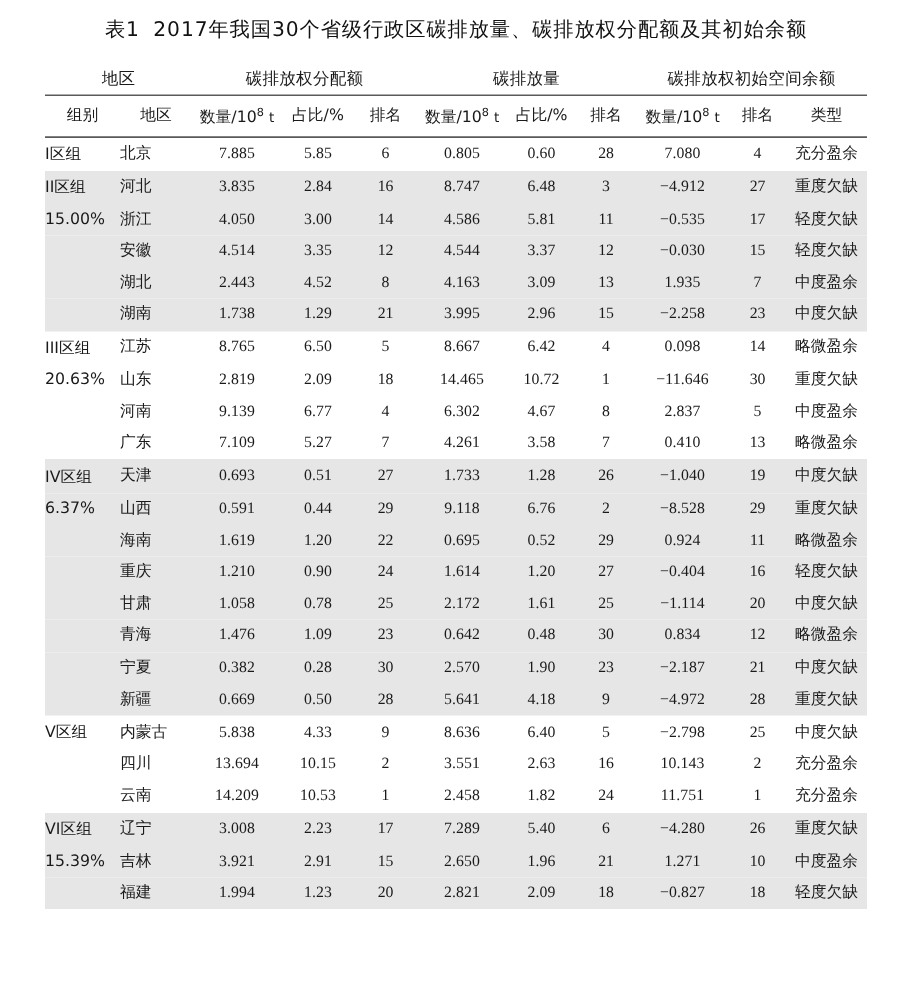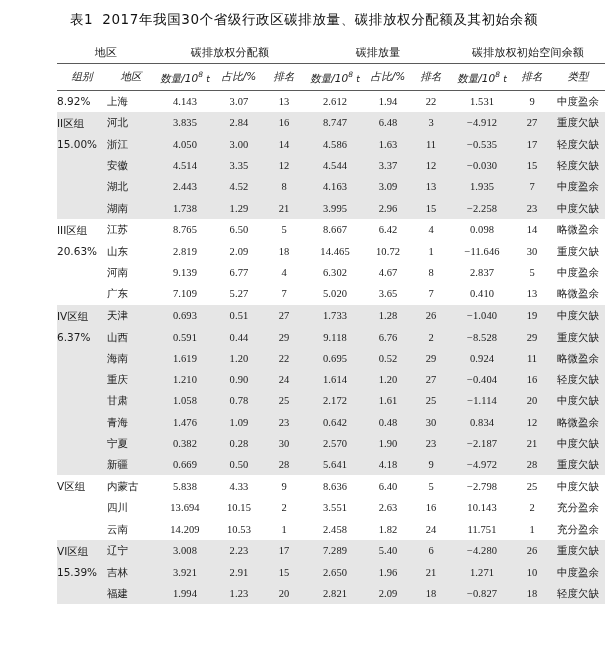--- a/index.html
+++ b/index.html
@@ -33,21 +33,20 @@
     padding-bottom: 14px;
     white-space: nowrap;
     color: #111;
   }
   .caption .cap-num { margin-right: 9px; }
 
   
   .tbl-wrap {
     padding: 0 30px;
     box-sizing: border-box;
-    margin-left: 27px;
   }
   table.main {
     width: 548px;
     border-collapse: collapse;
     table-layout: fixed;
     font-size: 10.5px;
   }
   table.main td, table.main th {
     padding: 0;
     font-weight: normal;
@@ -63,21 +62,20 @@
     font-family: "DejaVu Sans", "Liberation Sans", sans-serif;
     letter-spacing: 0.2px;
   }
   .hgroup.span-under { border-bottom: 0.9px solid #5a5a5a; }
   .hsub {
     text-align: center;
     font-size: 10.5px;
     height: 21px;
     line-height: 21px;
     font-family: "DejaVu Sans", "Liberation Sans", sans-serif;
-    font-style: italic;
   }
   .hsub-row { border-bottom: 0.9px solid #5a5a5a; }
   .unit-sup { font-size: 7.5px; vertical-align: super; }
   .unit-t { font-size: 9px; }
 
   
   tr.drow td {
     height: 21.2px;
     line-height: 21.2px;
     font-size: 10.5px;
@@ -170,33 +168,33 @@
           <th class="hsub"><span>数量/10</span><span class="unit-sup">8</span> <span class="unit-t">t</span></th>
           <th class="hsub">占比/%</th>
           <th class="hsub">排名</th>
           <th class="hsub"><span>数量/10</span><span class="unit-sup">8</span> <span class="unit-t">t</span></th>
           <th class="hsub">排名</th>
           <th class="hsub">类型</th>
         </tr>
       </thead>
       <tbody id="tbody">
           <tr class="drow">
-            <td class="c-group">
-              <span class="grp-pct">8.92%</span>
-            </td>
-            <td class="c-prov">上海</td>
-            <td class="c-num">4.143</td>
-            <td class="c-num">3.07</td>
-            <td class="c-rank">13</td>
-            <td class="c-num">2.612</td>
-            <td class="c-num">1.94</td>
-            <td class="c-rank">22</td>
-            <td class="c-num">1.531</td>
-            <td class="c-rank">9</td>
-            <td class="c-type">中度盈余</td>
+            <td class="c-group two-line">
+              <span class="grp-label">I区组</span>
+            </td>
+            <td class="c-prov">北京</td>
+            <td class="c-num">7.885</td>
+            <td class="c-num">5.85</td>
+            <td class="c-rank">6</td>
+            <td class="c-num">0.805</td>
+            <td class="c-num">0.60</td>
+            <td class="c-rank">28</td>
+            <td class="c-num">7.080</td>
+            <td class="c-rank">4</td>
+            <td class="c-type">充分盈余</td>
           </tr>
           <tr class="drow shade">
             <td class="c-group two-line">
               <span class="grp-label">II区组</span>
             </td>
             <td class="c-prov">河北</td>
             <td class="c-num">3.835</td>
             <td class="c-num">2.84</td>
             <td class="c-rank">16</td>
             <td class="c-num">8.747</td>
@@ -208,21 +206,21 @@
           </tr>
           <tr class="drow shade">
             <td class="c-group">
               <span class="grp-pct">15.00%</span>
             </td>
             <td class="c-prov">浙江</td>
             <td class="c-num">4.050</td>
             <td class="c-num">3.00</td>
             <td class="c-rank">14</td>
             <td class="c-num">4.586</td>
-            <td class="c-num">1.63</td>
+            <td class="c-num">5.81</td>
             <td class="c-rank">11</td>
             <td class="c-num">−0.535</td>
             <td class="c-rank">17</td>
             <td class="c-type">轻度欠缺</td>
           </tr>
           <tr class="drow shade">
             <td class="c-group"></td>
             <td class="c-prov">安徽</td>
             <td class="c-num">4.514</td>
             <td class="c-num">3.35</td>
@@ -302,22 +300,22 @@
             <td class="c-num">2.837</td>
             <td class="c-rank">5</td>
             <td class="c-type">中度盈余</td>
           </tr>
           <tr class="drow">
             <td class="c-group"></td>
             <td class="c-prov">广东</td>
             <td class="c-num">7.109</td>
             <td class="c-num">5.27</td>
             <td class="c-rank">7</td>
-            <td class="c-num">5.020</td>
-            <td class="c-num">3.65</td>
+            <td class="c-num">4.261</td>
+            <td class="c-num">3.58</td>
             <td class="c-rank">7</td>
             <td class="c-num">0.410</td>
             <td class="c-rank">13</td>
             <td class="c-type">略微盈余</td>
           </tr>
           <tr class="drow shade">
             <td class="c-group two-line">
               <span class="grp-label">IV区组</span>
             </td>
             <td class="c-prov">天津</td>

